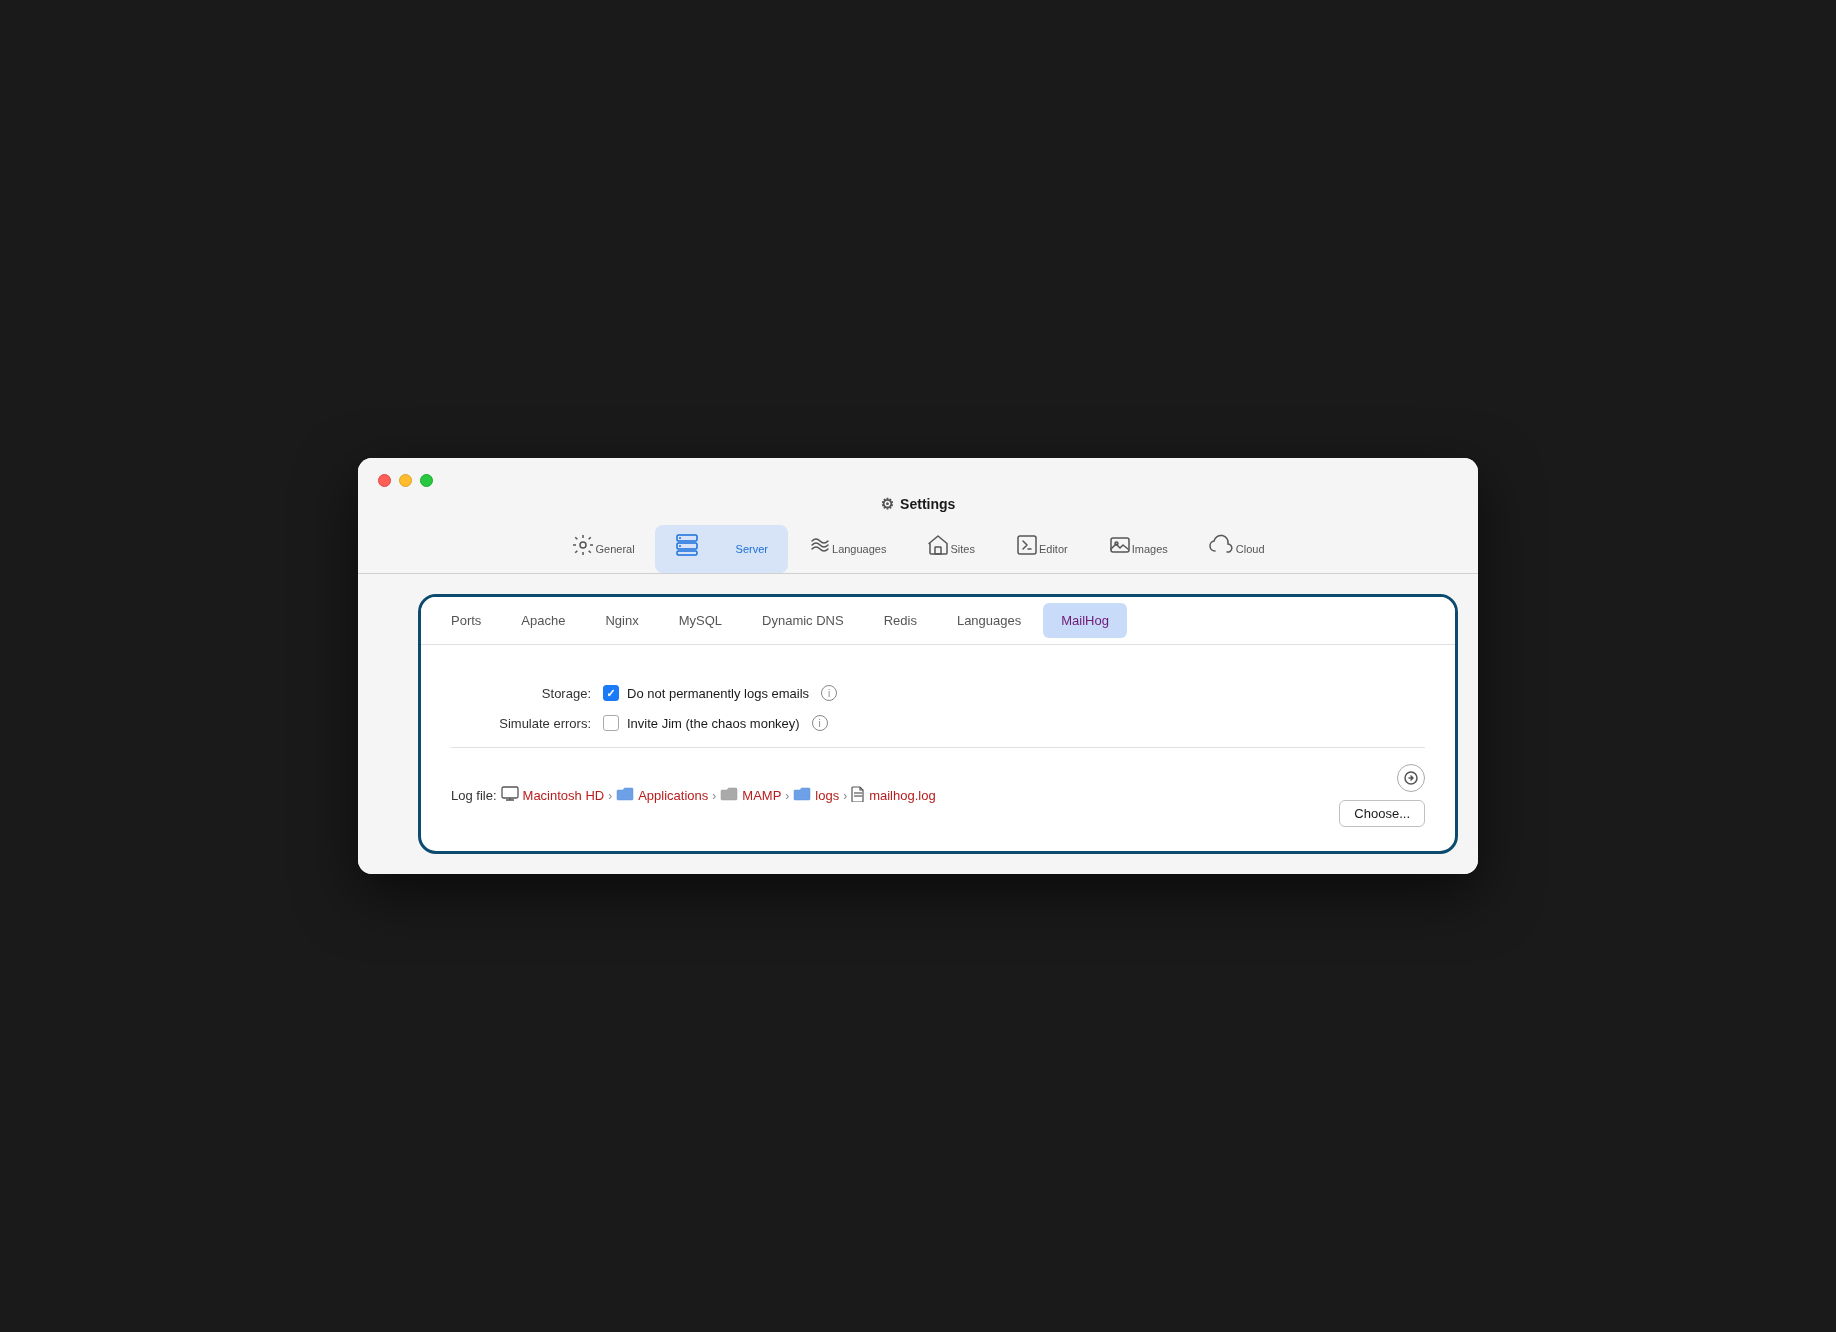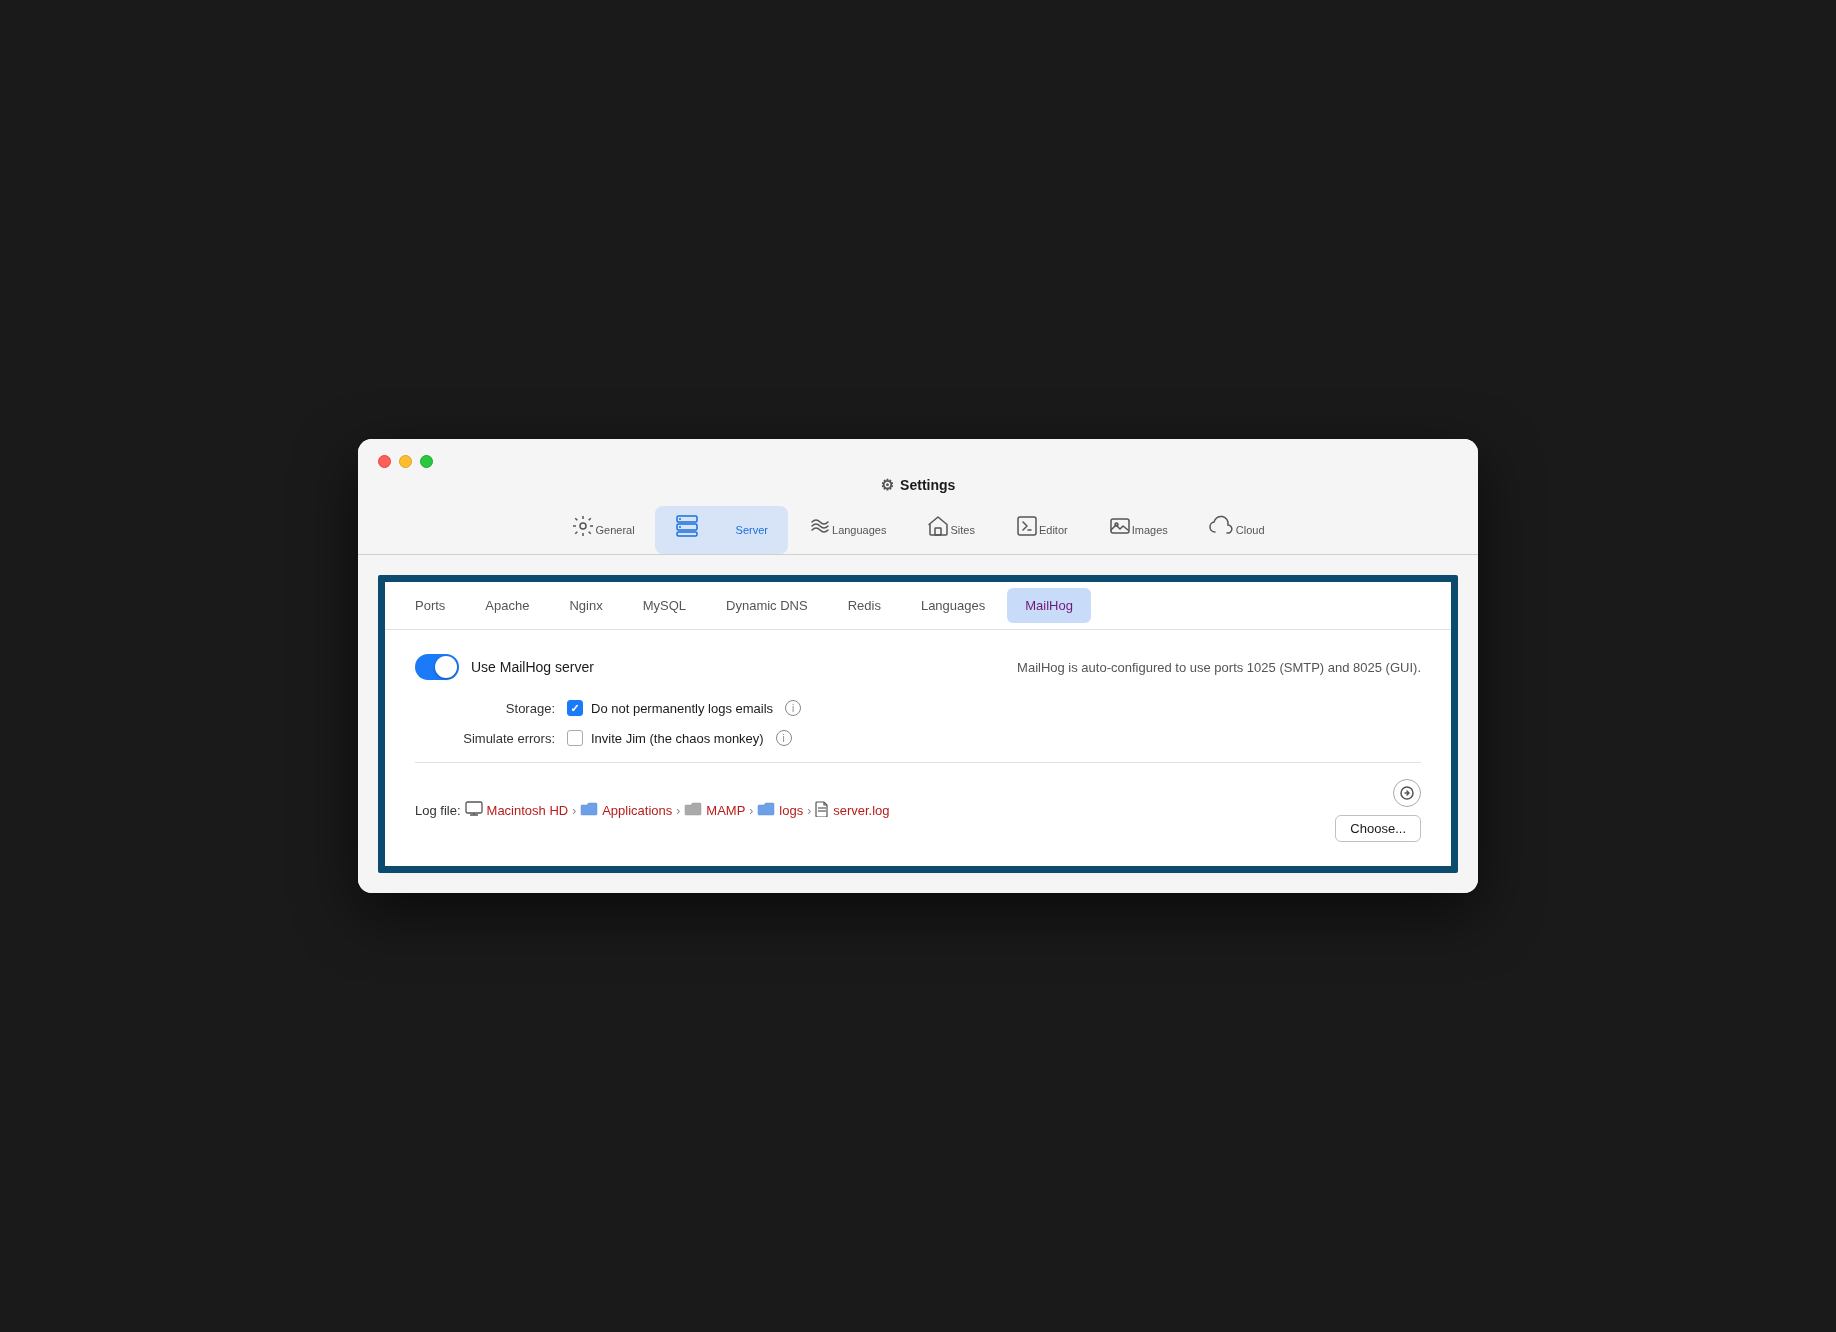--- a/index.html
+++ b/index.html
@@ -89,23 +89,24 @@
       height: 1px;
       background: #d0d0d0;
       margin: 0;
     }
     .content-area {
       padding: 20px;
       background: #f5f5f5;
     }
     .card {
       background: #fff;
-      border-radius: 2px;
-      border: 7px solid #0c4a6e;
+      border-radius: 18px;
+      border: 3px solid #0c4a6e;
       overflow: hidden;
+      margin-left: 40px;
     }
     .sub-tabs {
       display: flex;
       padding: 0 10px;
       border-bottom: 1px solid #e0e0e0;
       background: #fff;
     }
     .sub-tab {
       padding: 10px 18px;
       font-size: 13px;
@@ -418,27 +419,20 @@
         <div class="sub-tab">
           <span>Languages</span>
         </div>
         <div class="sub-tab active">
           <span>MailHog</span>
         </div>
       </div>
 
       <div class="card-body">
 
-        <div class="mailhog-header">
-          <div class="toggle-row">
-            <div class="toggle"></div>
-            <span class="toggle-label">Use MailHog server</span>
-          </div>
-          <span class="auto-config-text">MailHog is auto-configured to use ports 1025 (SMTP) and 8025 (GUI).</span>
-        </div>
 
         <div class="form-section">
 
           <div class="form-row">
             <span class="form-label">Storage:</span>
             <div class="checkbox-row">
               <div class="checkbox-custom checked"></div>
               <span class="checkbox-text">Do not permanently logs emails</span>
               <div class="info-icon">i</div>
             </div>
@@ -499,21 +493,21 @@
               <span class="bc-sep">›</span>
               <div class="bc-item">
                 <span class="bc-icon">
                   <svg width="14" height="16" viewBox="0 0 14 16" fill="none" stroke="#555" stroke-width="1.2">
                     <path d="M2 1h7l3 3v11a1 1 0 01-1 1H2a1 1 0 01-1-1V2a1 1 0 011-1z"></path>
                     <path d="M9 1v3h3"></path>
                     <line x1="3" y1="7" x2="11" y2="7"></line>
                     <line x1="3" y1="10" x2="11" y2="10"></line>
                   </svg>
                 </span>
-                <span class="bc-text">server.log</span>
+                <span class="bc-text">mailhog.log</span>
               </div>
             </div>
           </div>
           <div class="logfile-right">
             <div class="arrow-btn">
               <svg width="14" height="14" viewBox="0 0 14 14" fill="none" stroke="#555" stroke-width="1.5">
                 <circle cx="7" cy="7" r="6"></circle>
                 <path d="M5 7h4M7 5l2 2-2 2" stroke-linecap="round" stroke-linejoin="round"></path>
               </svg>
             </div>

